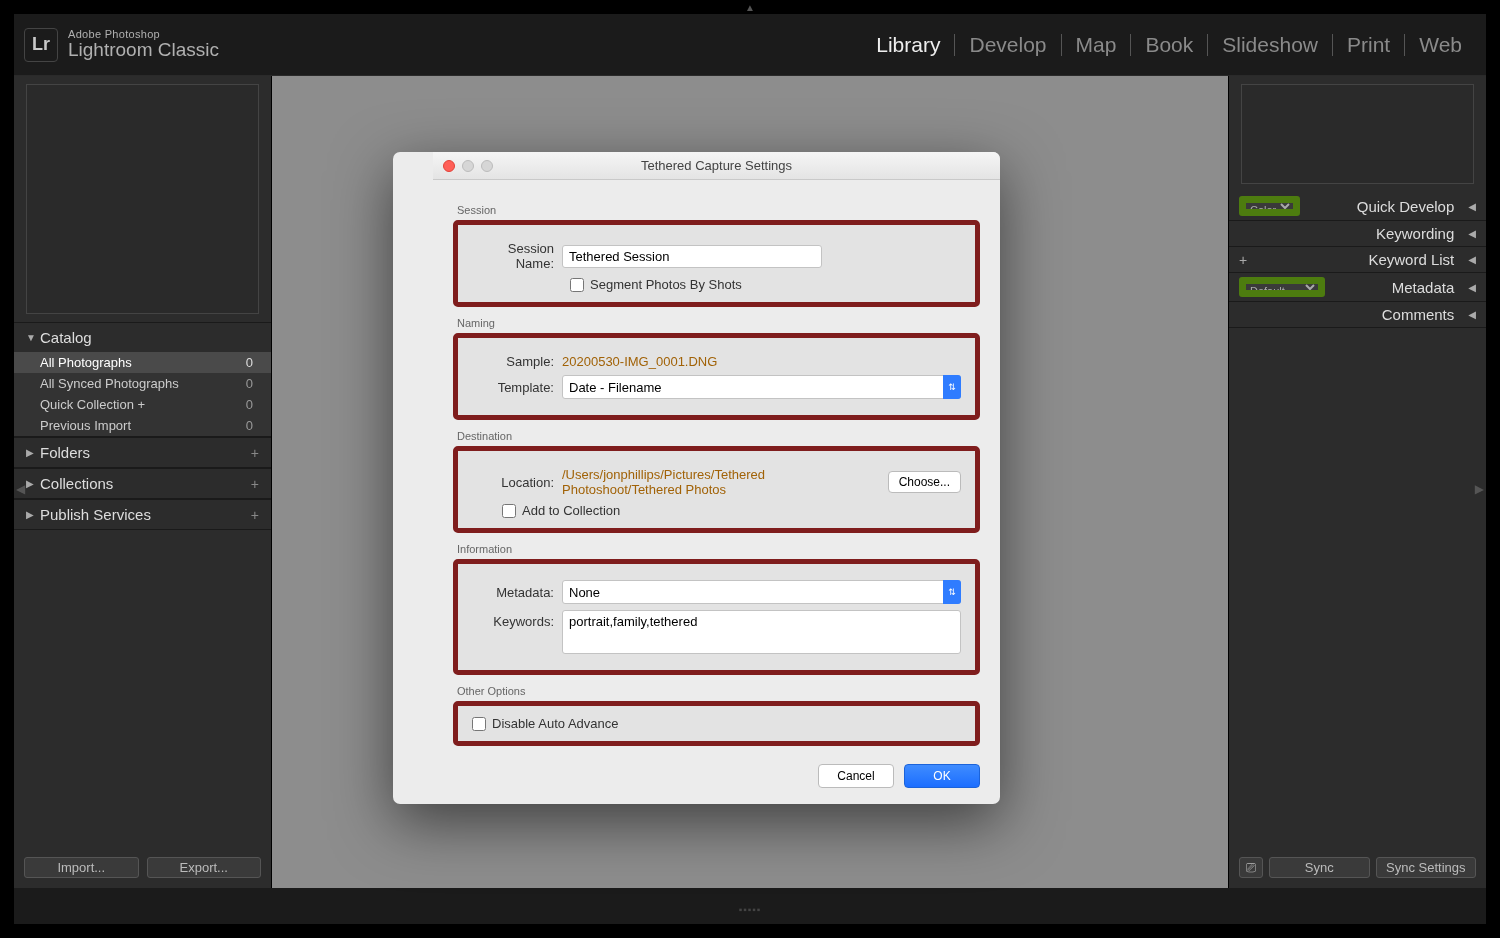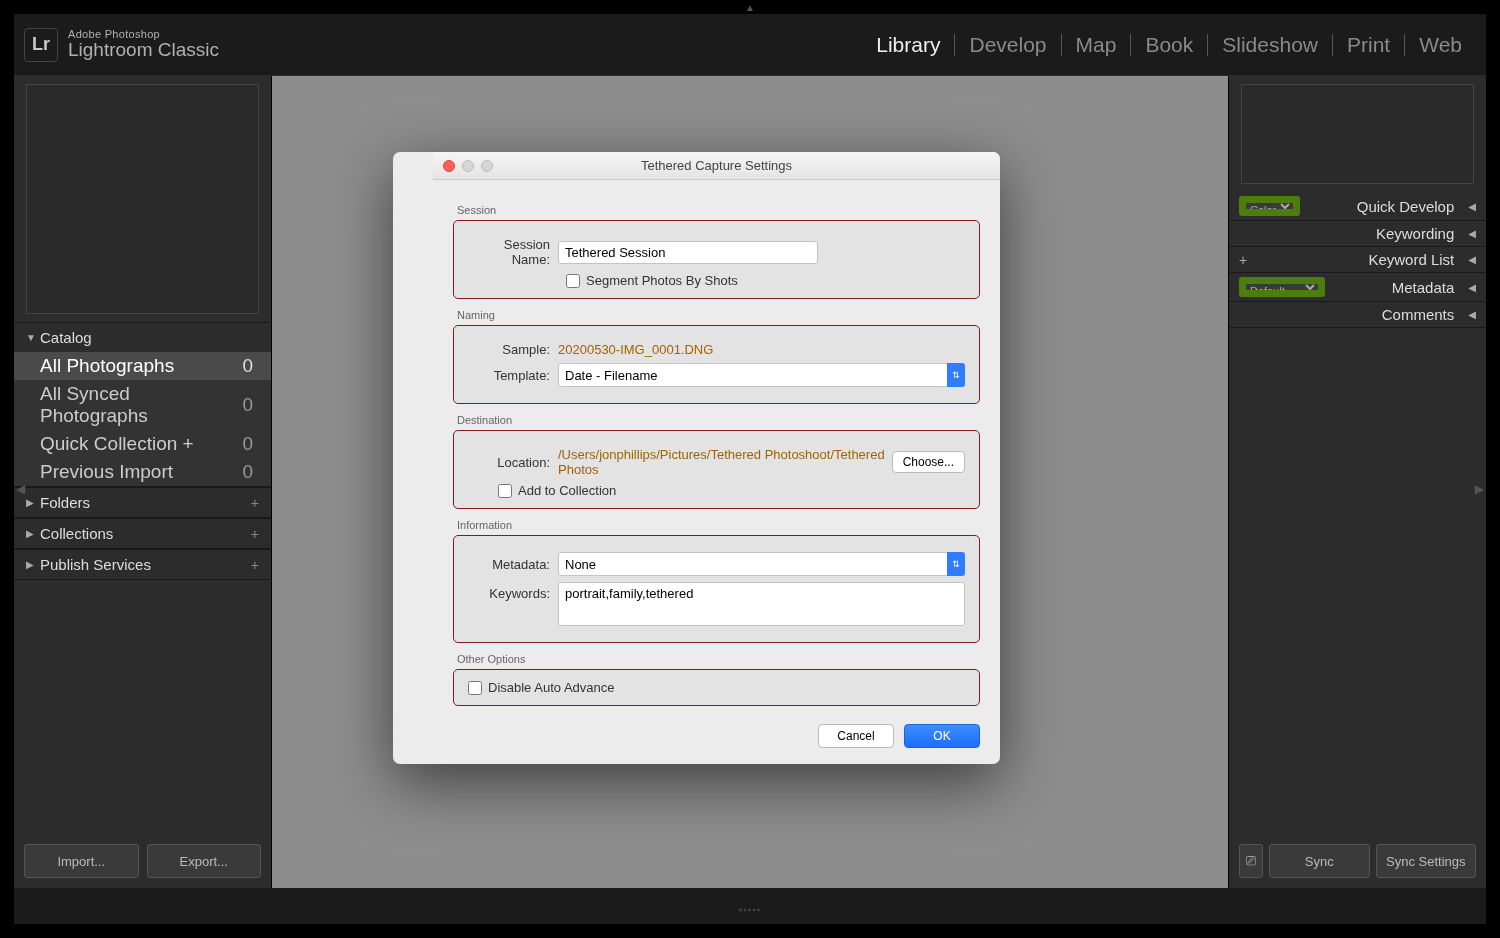--- a/index.html
+++ b/index.html
@@ -28,28 +28,28 @@
 .panel-preview { margin: 8px 12px; height: 230px; background: #2a2a2a; border: 1px solid #444; }
 .right-preview { margin: 8px 12px; height: 100px; background: #2a2a2a; border: 1px solid #444; }
 
 .phead { display: flex; align-items: center; padding: 6px 12px; color: #ddd; font-size: 15px; cursor: pointer; }
 .phead .tri { font-size: 10px; color: #aaa; width: 14px; }
 .phead .title { flex: 1; }
 .phead .plus { color: #888; font-size: 14px; }
 .phead-wrap { border-top: 1px solid #1a1a1a; border-bottom: 1px solid #1a1a1a; background: #2c2c2c; }
 
 .catalog-list { background: #333; }
-.cat-item { display: flex; align-items: center; padding: 3px 18px 3px 26px; color: #ccc; font-size: 19px; cursor: pointer; }
+.cat-item { display: flex; align-items: center; padding: 3px 18px 3px 26px; color: #ccc; font-size: 13px; cursor: pointer; }
 .cat-item .nm { flex: 1; }
 .cat-item .ct { color: #999; }
 .cat-item.sel { background: #4a4a4a; color: #fff; }
 .cat-item.sel .ct { color: #ddd; }
 
 .bottom-btns { margin-top: auto; display: flex; gap: 8px; padding: 10px; }
-.bottom-btns button, .rbtns button { flex: 1; background: #3a3a3a; border: 1px solid #555; color: #bbb; font-size: 13px; height: 34px; border-radius: 3px; cursor: pointer; }
+.bottom-btns button, .rbtns button { flex: 1; background: #3a3a3a; border: 1px solid #555; color: #bbb; font-size: 13px; height: 21px; border-radius: 3px; cursor: pointer; }
 .rbtns { margin-top: auto; display: flex; gap: 6px; padding: 10px; align-items: center; }
 .rbtns .lock { width: 24px; flex: 0 0 24px; }
 
 .rp-row { display: flex; align-items: center; padding: 4px 10px; gap: 6px; background: #2c2c2c; border-bottom: 1px solid #1a1a1a; }
 .rp-row select { background: #3a3a3a; border: 7px solid #4d7c0f; color: #aaa; font-size: 11px; height: 20px; border-radius: 3px; }
 .rp-row .title { color: #ddd; font-size: 15px; margin-left: auto; }
 .rp-row .tri { color: #aaa; font-size: 10px; margin-left: 8px; }
 .rp-row .plus { color: #aaa; font-size: 14px; }
 
 .footer { position: absolute; bottom: 0; left: 0; right: 0; height: 30px; background: #1b1b1b; display: flex; align-items: center; justify-content: center; }
@@ -60,21 +60,21 @@
 
 .dialog { position: absolute; left: 393px; top: 152px; width: 607px; background: #ececec; border-radius: 7px; box-shadow: 0 18px 60px rgba(0,0,0,.55); overflow: hidden; padding-left: 40px; }
 .dlg-title { height: 28px; background: linear-gradient(#f5f5f5,#e4e4e4); border-bottom: 1px solid #c9c9c9; display: flex; align-items: center; position: relative; }
 .dlg-title .t { position: absolute; width: 100%; text-align: center; font-size: 13px; color: #444; }
 .traffic { display: flex; gap: 7px; margin-left: 10px; position: relative; z-index: 1; }
 .traffic span { width: 12px; height: 12px; border-radius: 50%; background: #d6d6d6; border: 1px solid #bcbcbc; }
 .traffic span.close { background: #ff5f57; border-color: #e24238; }
 
 .dlg-body { padding: 14px 20px 16px; }
 .grp-label { font-size: 11px; color: #666; margin: 10px 0 4px 4px; }
-.grp { background: #e3e3e3; border: 1px solid #7f1d1d; border-radius: 5px; padding: 10px 14px; }
+.grp { background: #e3e3e3; border: 5px solid #7f1d1d; border-radius: 5px; padding: 10px 14px; }
 .row { display: flex; align-items: center; margin: 6px 0; }
 .row label { width: 90px; text-align: right; font-size: 13px; color: #333; padding-right: 8px; }
 .row .val { font-size: 13px; color: #a16207; }
 .row input[type=text], .row select, .row textarea { font-size: 13px; border: 1px solid #c3c3c3; border-radius: 3px; padding: 3px 6px; background: #fff; }
 .row input[type=text] { width: 260px; }
 .row select { flex: 1; height: 24px; appearance: none; padding-right: 22px; background: #fff; }
 .sel-wrap { position: relative; flex: 1; display: flex; }
 .sel-wrap select { width: 100%; }
 .sel-wrap .arr { position: absolute; right: 0; top: 0; width: 18px; height: 24px; background: #2f7cff; border-radius: 0 3px 3px 0; display: flex; align-items: center; justify-content: center; color: #fff; font-size: 9px; pointer-events: none; }
 .row textarea { flex: 1; height: 44px; resize: none; }

